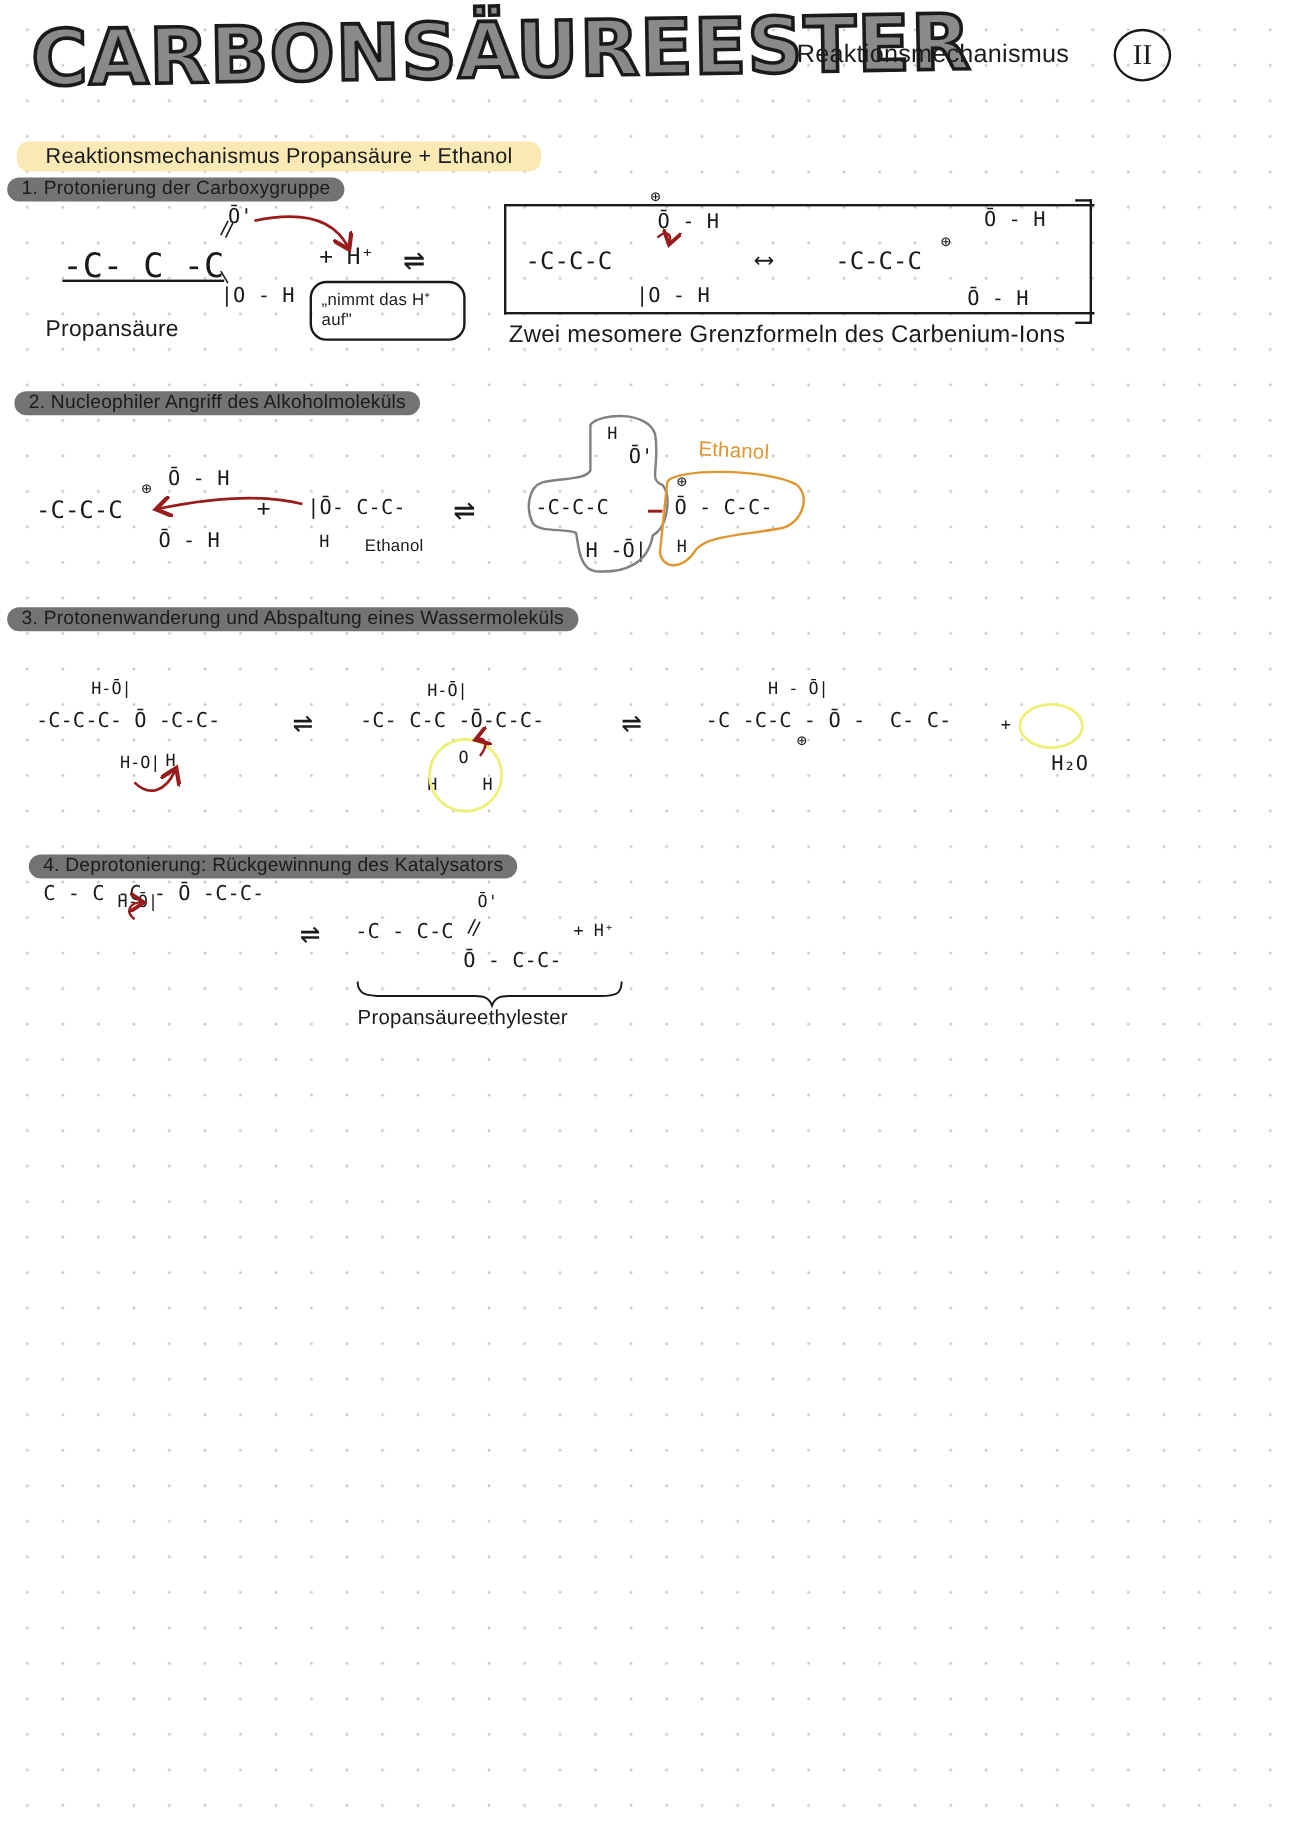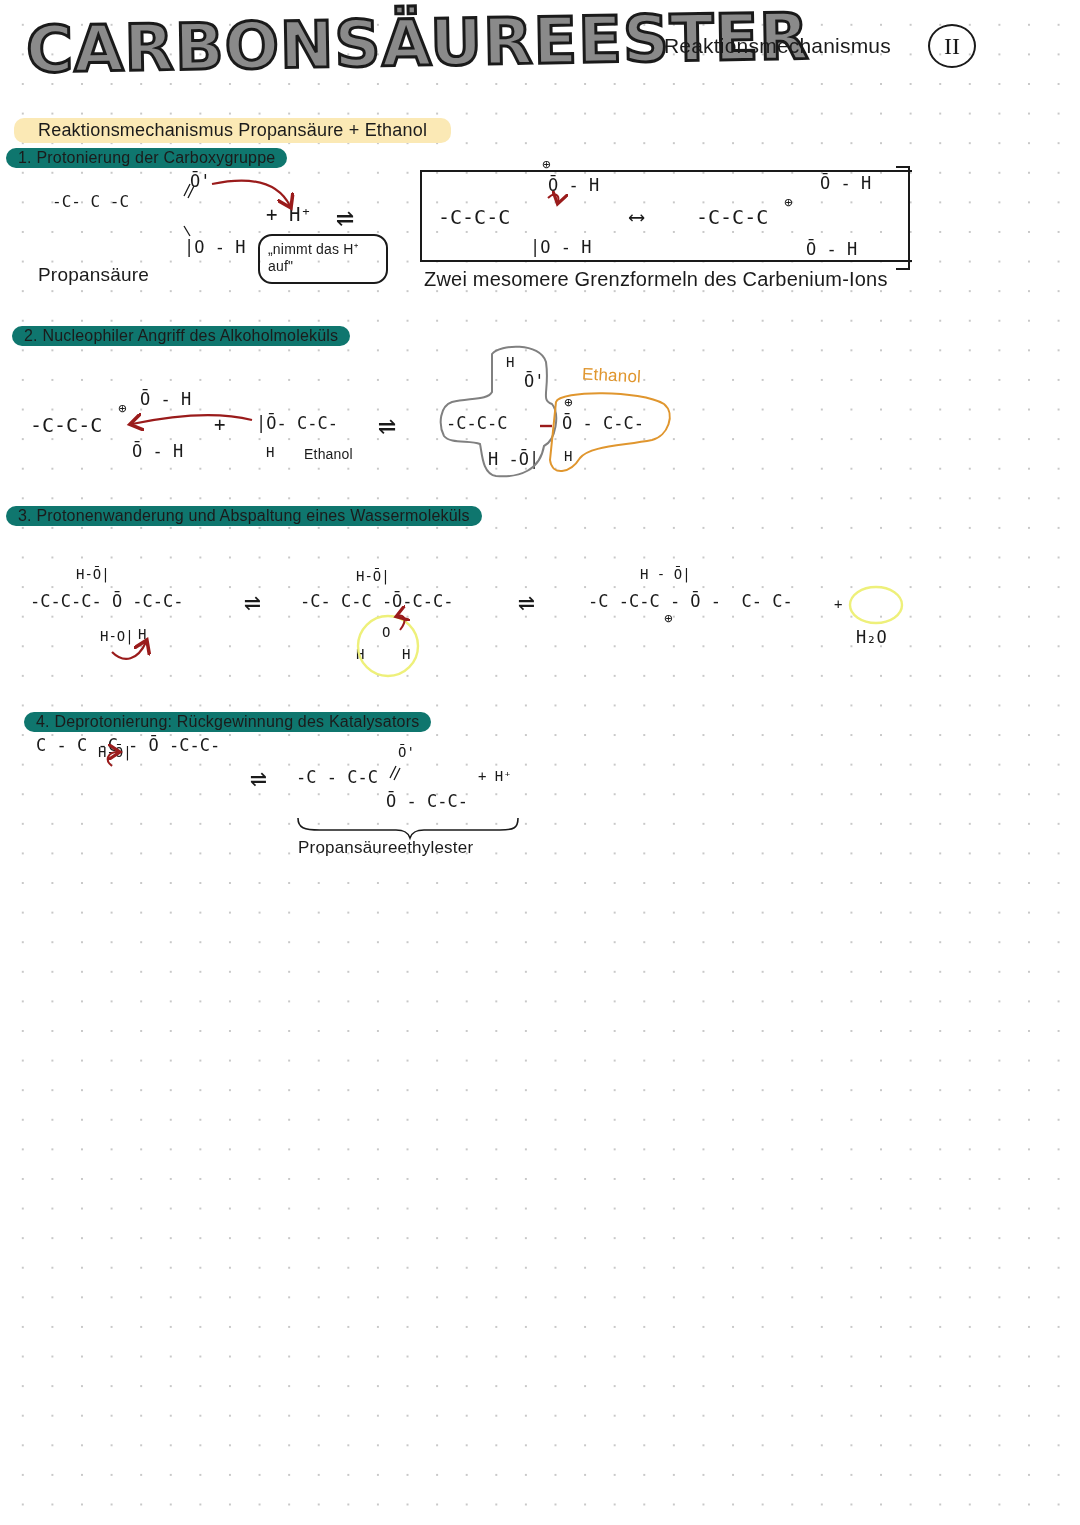--- a/index.html
+++ b/index.html
@@ -8,41 +8,41 @@
     background-size:29.6px 29.6px;background-position:8px 10px;
     font-family:"DejaVu Sans",sans-serif;color:#1a1a1a;}
   .abs{position:absolute;}
   .hand{font-family:"Liberation Sans",sans-serif;font-weight:300;color:#1b1b1b;letter-spacing:0.2px;}
   .title{left:26px;top:18px;font-family:"DejaVu Sans",sans-serif;font-weight:900;font-size:64px;letter-spacing:1px;
     color:#8a8a8a;-webkit-text-stroke:3px #1a1a1a;transform:rotate(-1deg);transform-origin:left center;line-height:1;}
   .subtitle{left:664px;top:34px;font-size:21px;}
   .roman{left:928px;top:24px;width:44px;height:40px;border:2px solid #1a1a1a;border-radius:50%;
     display:flex;align-items:center;justify-content:center;font-family:"Liberation Serif",serif;font-size:24px;}
   .hl{background:#fbe9b5;border-radius:10px;padding:2px 24px;}
-  .bar{background:#0f766e;border-radius:12px;padding:1px 12px;}
+  .bar{background:#737373;border-radius:12px;padding:1px 12px;}
   .chem{font-family:"DejaVu Sans Mono",monospace;font-size:17px;color:#1a1a1a;white-space:pre;line-height:1.15;}
   .orange{color:#e0962e;}
   .small{font-size:14px;}
   svg.ov{position:absolute;left:0;top:0;pointer-events:none;}
 </style>
 </head>
 <body>
 
 <div class="abs title">CARBONSÄUREESTER</div>
 <div class="abs hand subtitle">Reaktionsmechanismus</div>
 <div class="abs roman">
     <span>II</span>
   </div>
 
 <div class="abs hand hl" style="left:14px;top:118px;font-size:18px;">Reaktionsmechanismus Propansäure + Ethanol</div>
 
 <div class="abs hand bar" style="left:6px;top:148px;font-size:16px;">1. Protonierung der Carboxygruppe</div>
 
 <div class="abs chem" style="left:190px;top:172px;">Ō'</div>
-<div class="abs chem" style="left:52px;top:193px;font-size:16px;">-C- C -C</div>
+<div class="abs chem" style="left:52px;top:206px;font-size:28px;text-decoration:underline;">-C- C -C</div>
 <div class="abs chem" style="left:184px;top:238px;">|O - H</div>
 <div class="abs hand" style="left:38px;top:264px;font-size:19px;">Propansäure</div>
 <div class="abs chem" style="left:266px;top:204px;font-size:19px;">+ H⁺</div>
 <div class="abs chem" style="left:336px;top:200px;font-size:30px;">⇌</div>
 <div class="abs hand" style="left:258px;top:234px;width:130px;height:50px;border:2px solid #1a1a1a;border-radius:14px;font-size:14px;padding:3px 8px;box-sizing:border-box;"><span>„nimmt das H⁺ auf"</span></div>
 
 <div class="abs" style="left:420px;top:170px;width:490px;height:88px;border-left:2px solid #1a1a1a;border-top:2px solid #1a1a1a;border-bottom:2px solid #1a1a1a;border-right:none;"></div>
 <div class="abs" style="left:896px;top:166px;width:12px;height:100px;border-right:2px solid #1a1a1a;border-top:2px solid #1a1a1a;border-bottom:2px solid #1a1a1a;"></div>
 <div class="abs chem small" style="left:542px;top:156px;">⊕</div>
 <div class="abs chem" style="left:548px;top:176px;">Ō - H</div>
@@ -83,21 +83,21 @@
 <div class="abs chem small" style="left:356px;top:568px;">H-Ō|</div>
 <div class="abs chem" style="left:300px;top:592px;">-C- C-C -Ō-C-C-</div>
 <div class="abs chem small" style="left:382px;top:624px;">O</div>
 <div class="abs chem small" style="left:356px;top:646px;">H</div>
 <div class="abs chem small" style="left:402px;top:646px;">H</div>
 <div class="abs chem" style="left:518px;top:586px;font-size:28px;">⇌</div>
 <div class="abs chem small" style="left:640px;top:566px;">H - Ō|</div>
 <div class="abs chem" style="left:588px;top:592px;">-C -C-C - Ō -  C- C-</div>
 <div class="abs chem small" style="left:664px;top:610px;">⊕</div>
 <div class="abs chem small" style="left:834px;top:596px;">+</div>
-<div class="abs chem" style="left:856px;top:592px;margin-top:36px;">H₂O</div>
+<div class="abs chem" style="left:876px;top:592px;margin-top:36px;">H₂O</div>
 
 <div class="abs hand bar" style="left:24px;top:712px;font-size:16px;">4. Deprotonierung: Rückgewinnung des Katalysators</div>
 <div class="abs chem small" style="left:98px;top:744px;">H-Ō|</div>
 <div class="abs chem" style="left:36px;top:736px;">C - C -C - Ō -C-C-</div>
 <div class="abs chem" style="left:250px;top:762px;font-size:28px;">⇌</div>
 <div class="abs chem small" style="left:398px;top:744px;">Ō'</div>
 <div class="abs chem" style="left:296px;top:768px;">-C - C-C</div>
 <div class="abs chem" style="left:386px;top:792px;">Ō - C-C-</div>
 <div class="abs chem small" style="left:478px;top:768px;">+ H⁺</div>
 <div class="abs hand" style="left:298px;top:838px;font-size:17px;">Propansäureethylester</div>

